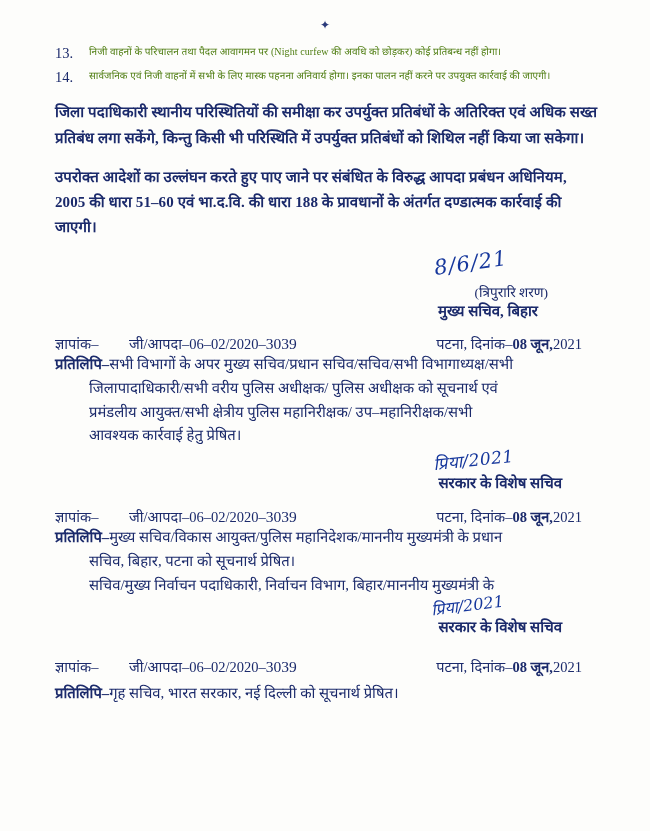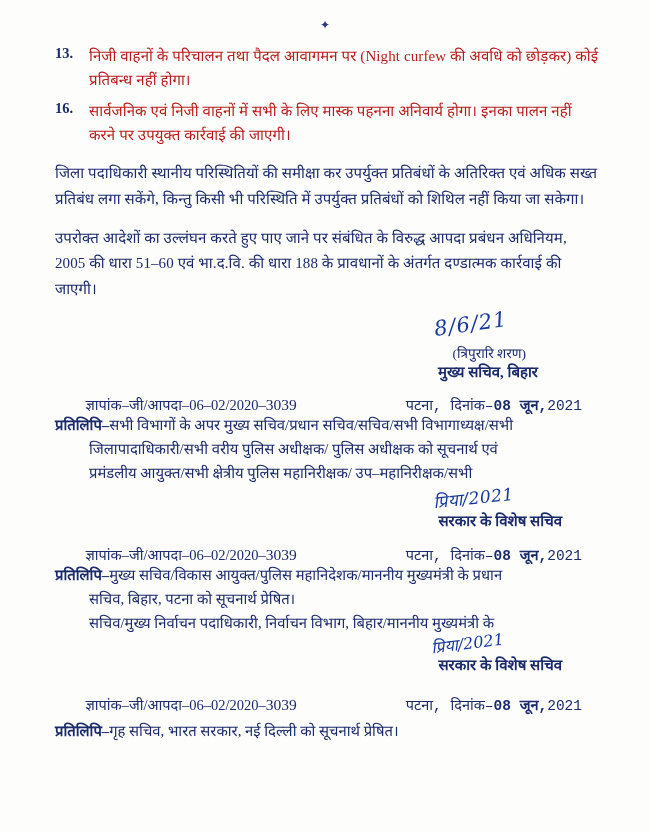--- a/index.html
+++ b/index.html
@@ -40,37 +40,38 @@
   }
   .num-item {
     display: flex;
     align-items: flex-start;
     margin-bottom: 6px;
   }
   .num-item .num {
     width: 34px;
     flex: 0 0 34px;
     font-size: 14.5px;
-    font-weight: 700;
+    font-weight: 400;
     color: #1b2a6b;
     padding-top: 1px;
   }
   .num-item .txt {
     flex: 1;
-    font-size: 15px;
+    font-size: 10px;
     line-height: 1.62;
-    color: #b91c1c;
+    color: #4d7c0f;
     letter-spacing: 0.1px;
   }
   .para {
     font-size: 15px;
     line-height: 1.7;
     color: #1b2a6b;
     margin-top: 14px;
     letter-spacing: 0.1px;
+    font-weight: bold;
   }
   .para.tight {
     line-height: 1.68;
   }
   .sign-block {
     margin-top: 14px;
     position: relative;
     height: 66px;
   }
   .signature {
@@ -79,21 +80,21 @@
     top: -4px;
     font-family: "DejaVu Serif", serif;
     font-style: italic;
     font-size: 21px;
     color: #16379c;
     transform: rotate(-8deg);
     letter-spacing: 1px;
   }
   .sign-name {
     position: absolute;
-    right: 74px;
+    right: 52px;
     top: 28px;
     font-size: 13.5px;
     color: #1b2a6b;
   }
   .sign-title {
     position: absolute;
     right: 62px;
     top: 45px;
     font-size: 15px;
     font-weight: 700;
@@ -106,30 +107,28 @@
     margin-top: 12px;
     font-size: 14.5px;
     color: #1b2a6b;
   }
   .memo-left {
     white-space: nowrap;
   }
   .memo-left .label {
     display: inline-block;
     min-width: 74px;
-    text-align: right;
   }
   .memo-left .memo-no {
     font-weight: 400;
     font-size: 15.5px;
   }
   .memo-right {
     white-space: nowrap;
     padding-right: 18px;
-    font-family: Liberation Mono, monospace;
   }
   .memo-right .date-val {
     font-weight: 700;
   }
   .copy-block {
     font-size: 14.8px;
     line-height: 1.62;
     color: #1b2a6b;
   }
   .copy-block .head {
@@ -203,21 +202,21 @@
   <div class="top-mark">✦</div>
 
   <div class="content">
 
     <div class="num-item">
       <div class="num">13.</div>
       <div class="txt">निजी वाहनों के परिचालन तथा पैदल आवागमन पर (Night curfew की अवधि को छोड़कर) कोई प्रतिबन्ध नहीं होगा।</div>
     </div>
 
     <div class="num-item">
-      <div class="num">16.</div>
+      <div class="num">14.</div>
       <div class="txt">सार्वजनिक एवं निजी वाहनों में सभी के लिए मास्क पहनना अनिवार्य होगा। इनका पालन नहीं करने पर उपयुक्त कार्रवाई की जाएगी।</div>
     </div>
 
     <div class="para">जिला पदाधिकारी स्थानीय परिस्थितियों की समीक्षा कर उपर्युक्त प्रतिबंधों के अतिरिक्त एवं अधिक सख्त प्रतिबंध लगा सकेंगे, किन्तु किसी भी परिस्थिति में उपर्युक्त प्रतिबंधों को शिथिल नहीं किया जा सकेगा।</div>
 
 
     <div class="para tight">उपरोक्त आदेशों का उल्लंघन करते हुए पाए जाने पर संबंधित के विरुद्ध आपदा प्रबंधन अधिनियम, 2005 की धारा 51–60 एवं भा.द.वि. की धारा 188 के प्रावधानों के अंतर्गत दण्डात्मक कार्रवाई की जाएगी।</div>
 
     <div class="sign-block">
       <div class="signature">8/6/21</div>
@@ -230,20 +229,21 @@
         <span class="label">ज्ञापांक–</span><span>जी/आपदा–06–02/2020–</span><span class="memo-no">3039</span>
       </div>
       <div class="memo-right">
         <span>पटना, दिनांक–</span><span class="date-val">08 जून,</span><span>2021</span>
       </div>
     </div>
     <div class="copy-block">
       <span class="head">प्रतिलिपि–</span><span>सभी विभागों के अपर मुख्य सचिव/प्रधान सचिव/सचिव/सभी विभागाध्यक्ष/सभी</span>
       <span class="indent">जिलापादाधिकारी/सभी वरीय पुलिस अधीक्षक/ पुलिस अधीक्षक को सूचनार्थ एवं</span>
       <span class="indent">प्रमंडलीय आयुक्त/सभी क्षेत्रीय पुलिस महानिरीक्षक/ उप–महानिरीक्षक/सभी</span>
+      <span class="indent">आवश्यक कार्रवाई हेतु प्रेषित।</span>
     </div>
     <div class="sig2">
       <div class="scribble">प्रिया/2021</div>
       <div class="desig">सरकार के विशेष सचिव</div>
     </div>
 
     <div class="memo-row">
       <div class="memo-left">
         <span class="label">ज्ञापांक–</span><span>जी/आपदा–06–02/2020–</span><span class="memo-no">3039</span>
       </div>

